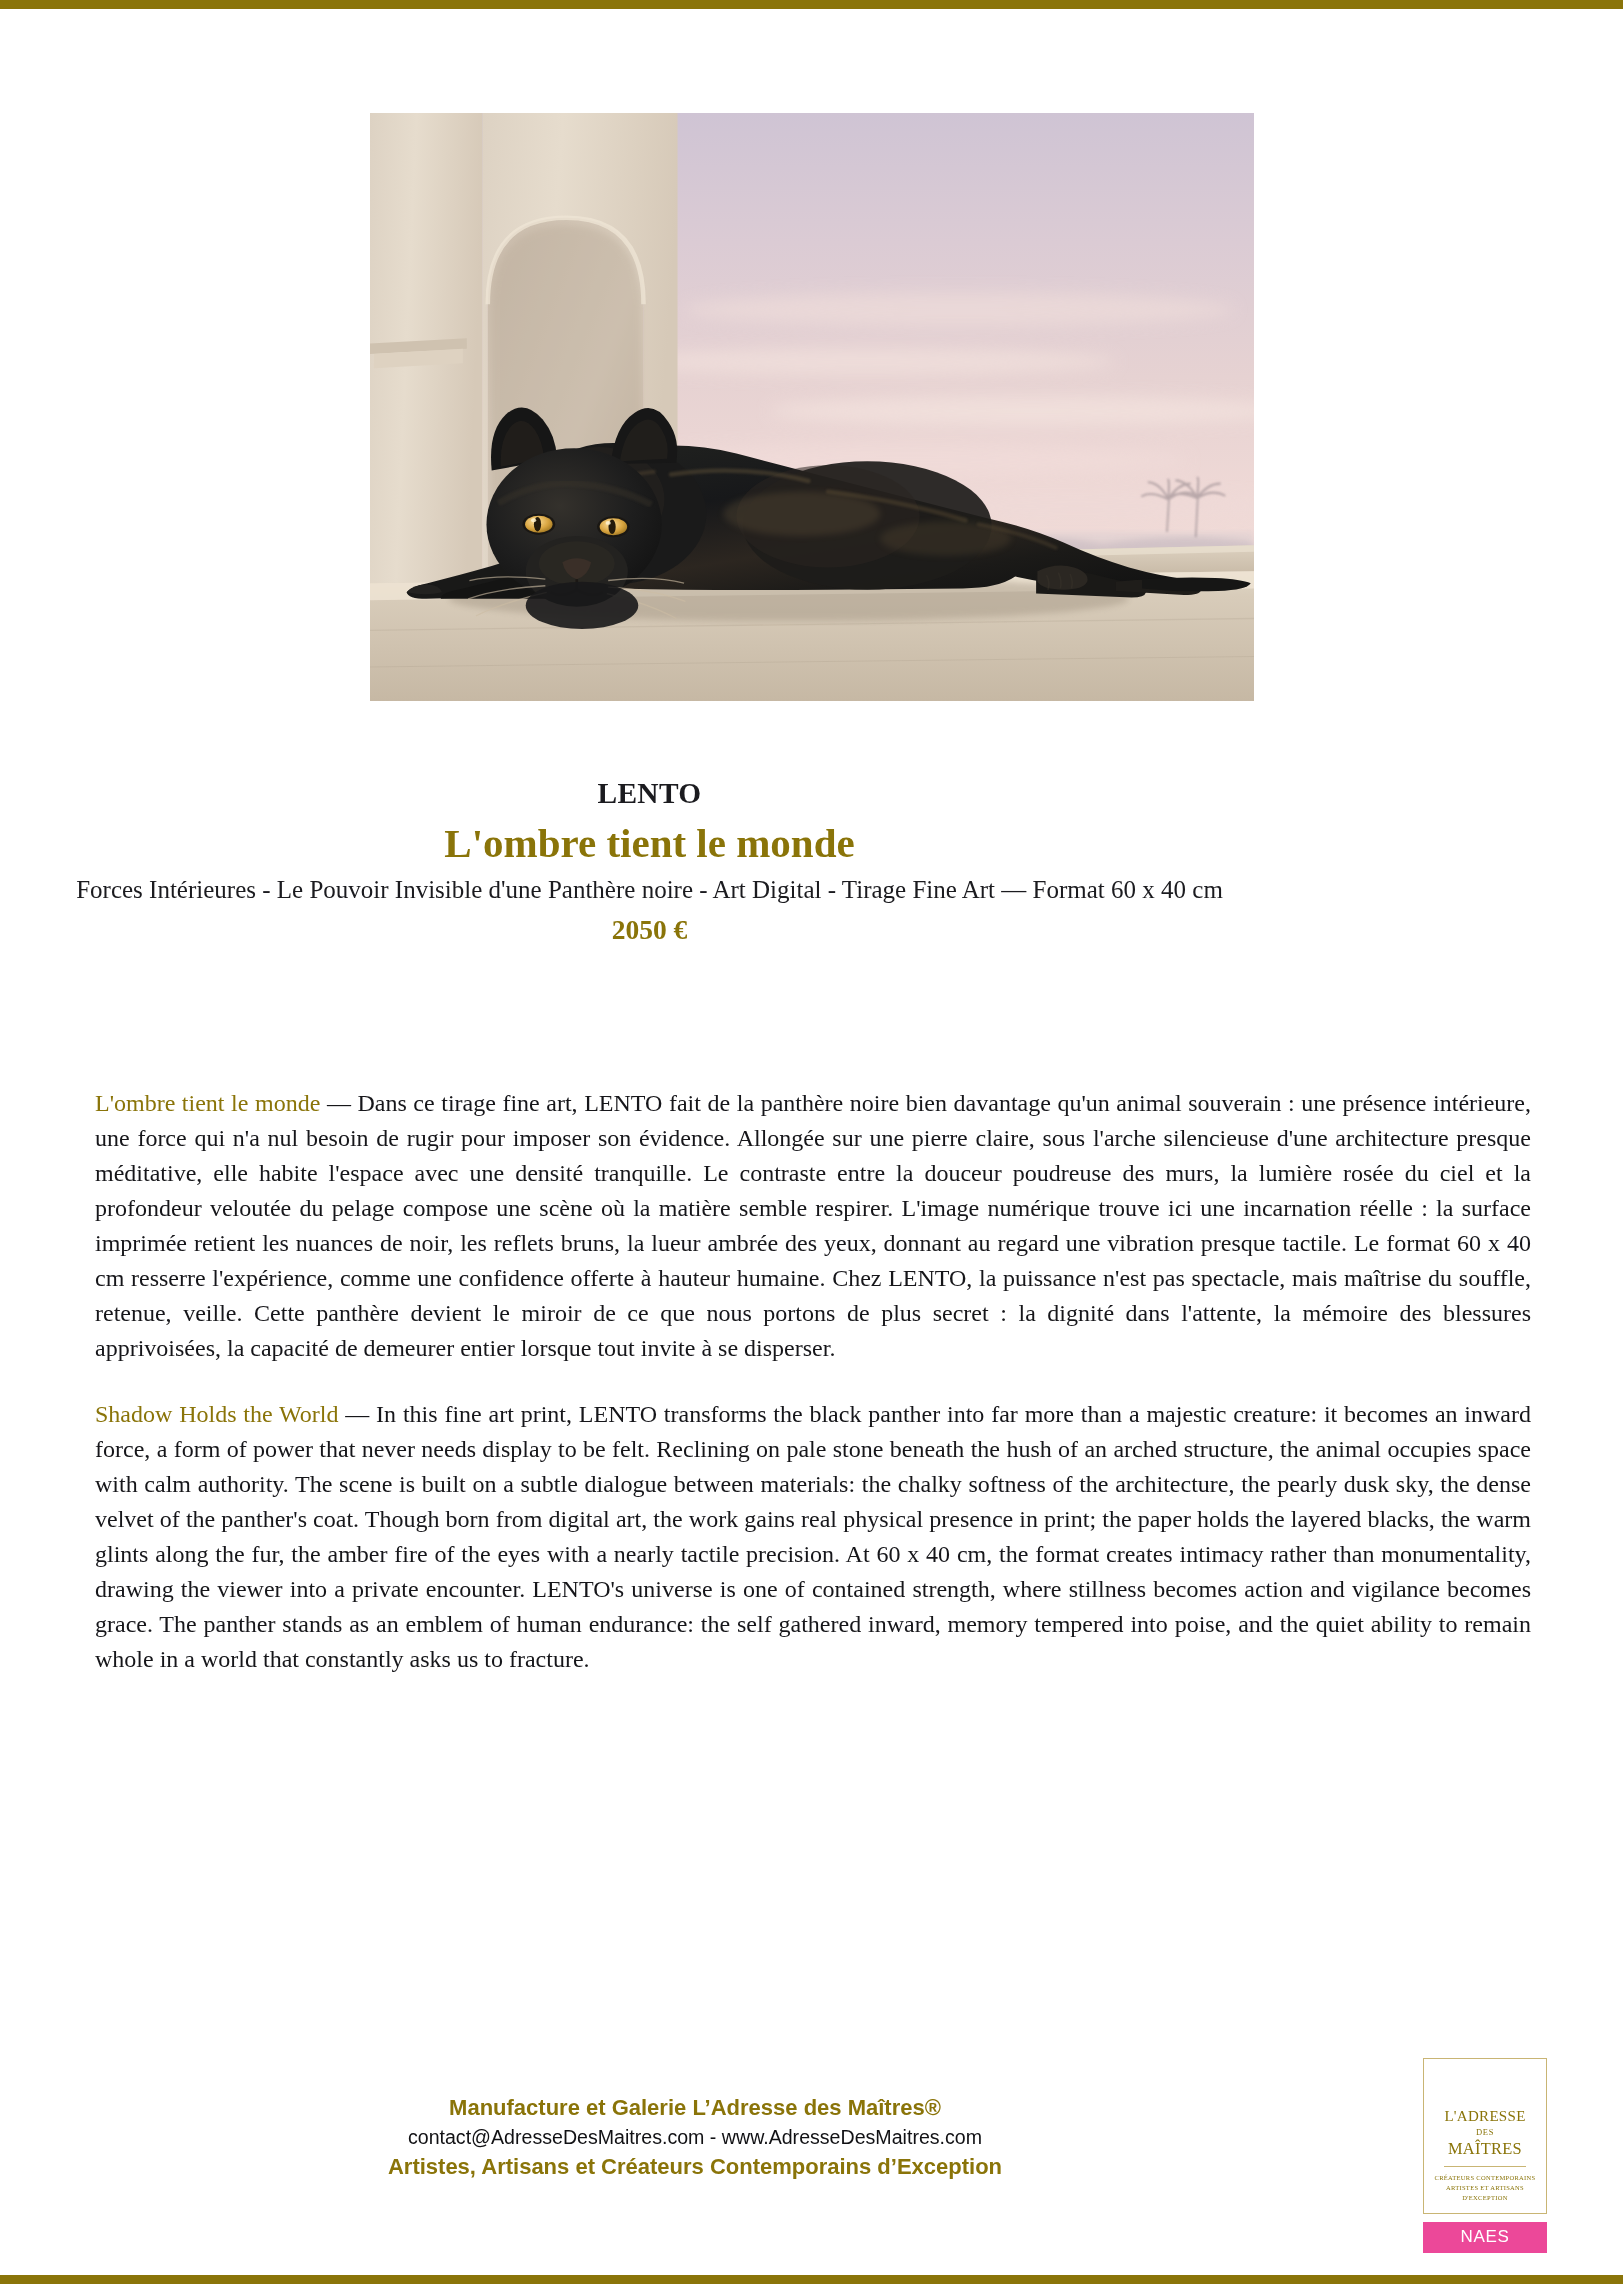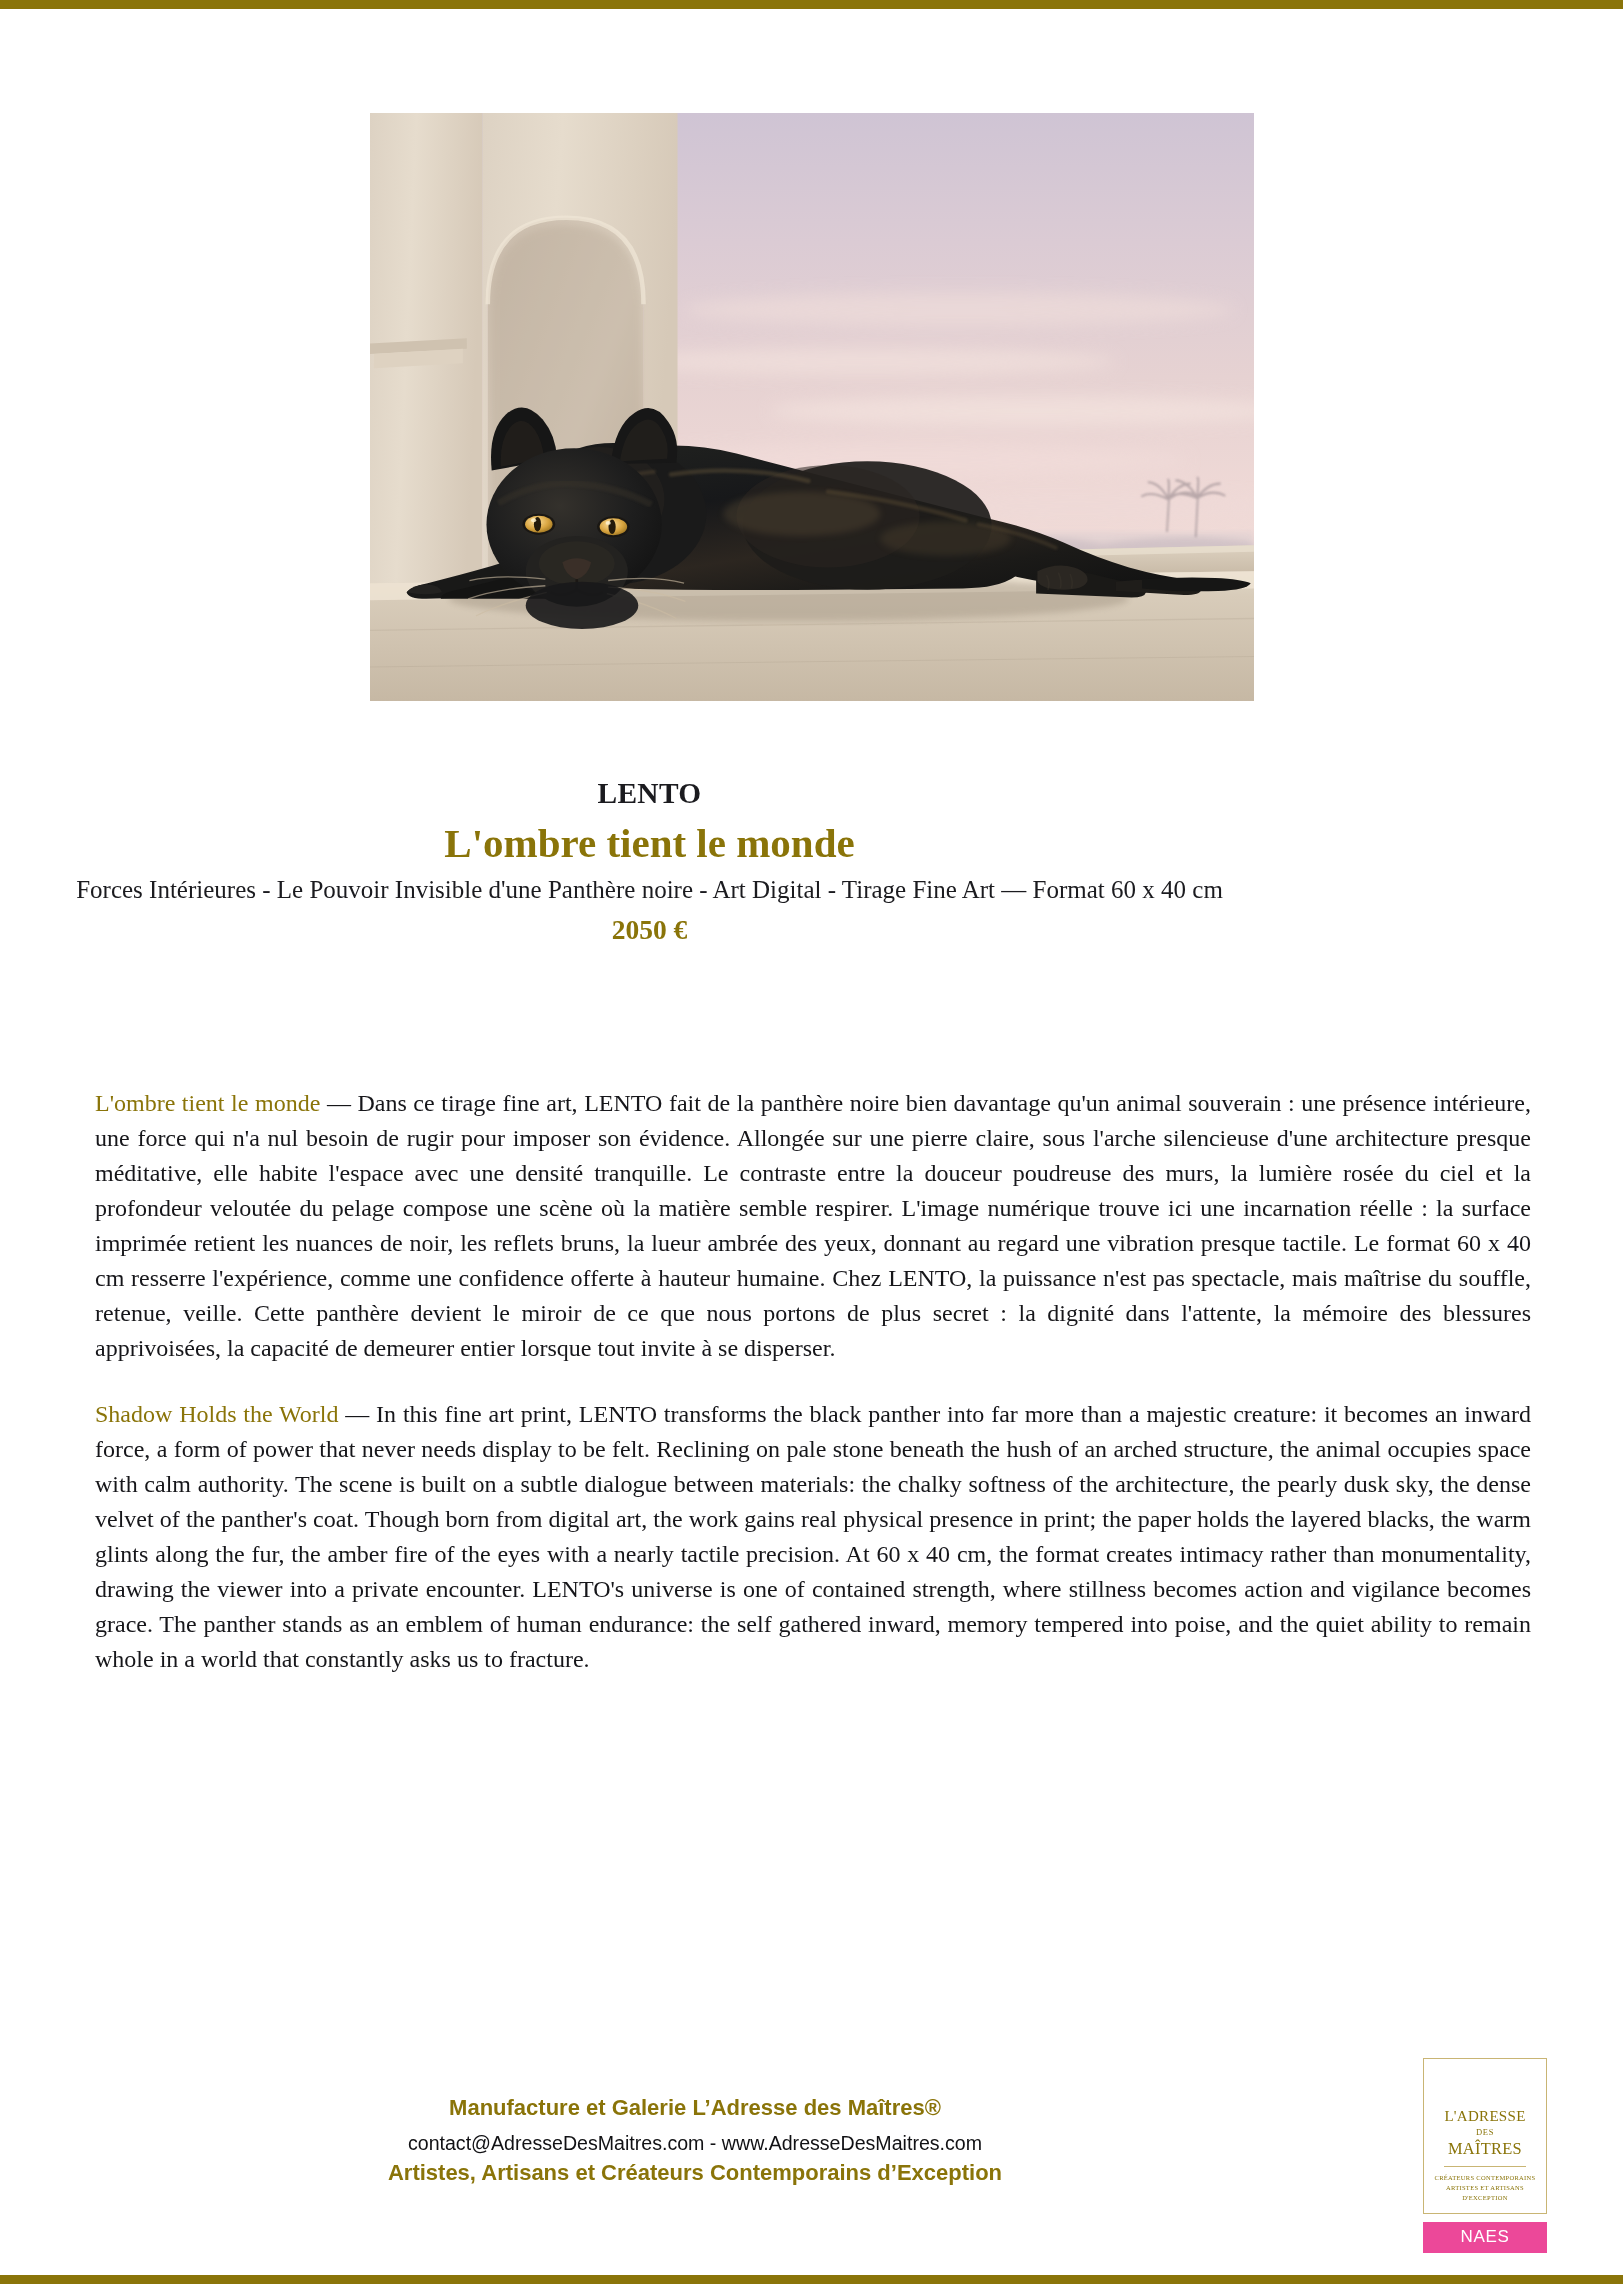--- a/index.html
+++ b/index.html
@@ -114,21 +114,20 @@
   .footer-strong-gold {
     font-size: 22px;
     font-weight: bold;
     color: #8a7409;
   }
   .footer-plain {
     font-size: 19.6px;
     font-weight: normal;
     color: #111114;
     padding: 2.6px 0;
-    margin-top: 6px;
   }
 
   
   .logo-block {
     position: absolute;
     left: 1423px;
     top: 2058px;
     width: 124px;
   }
   .logo-card {

